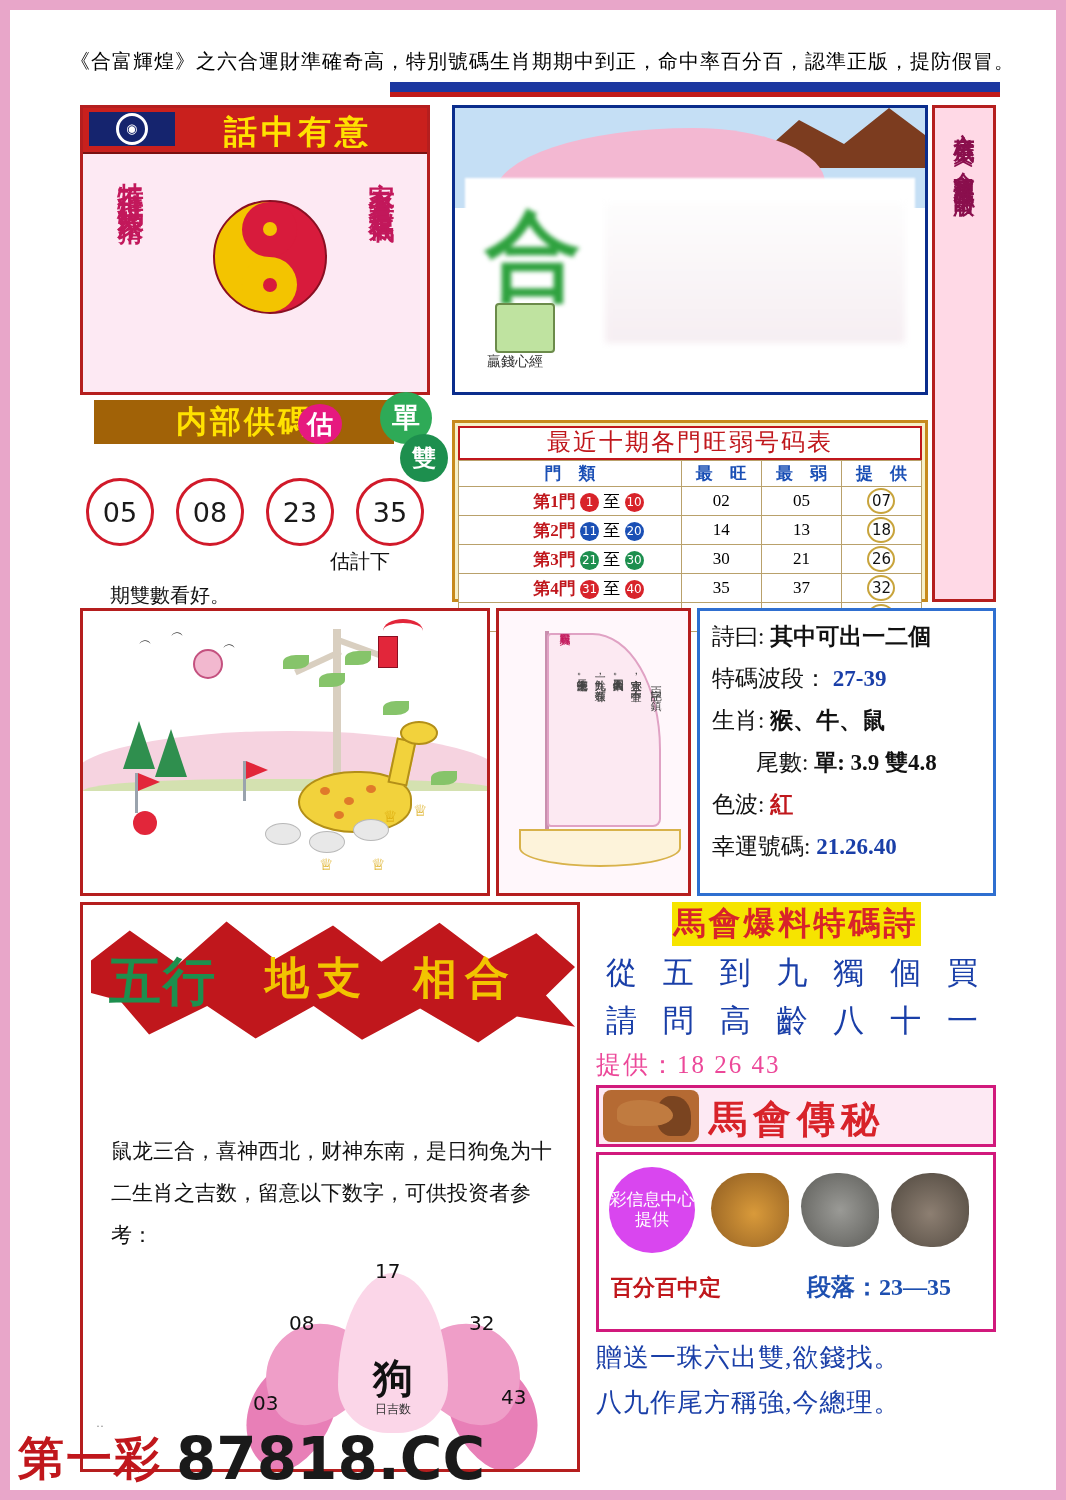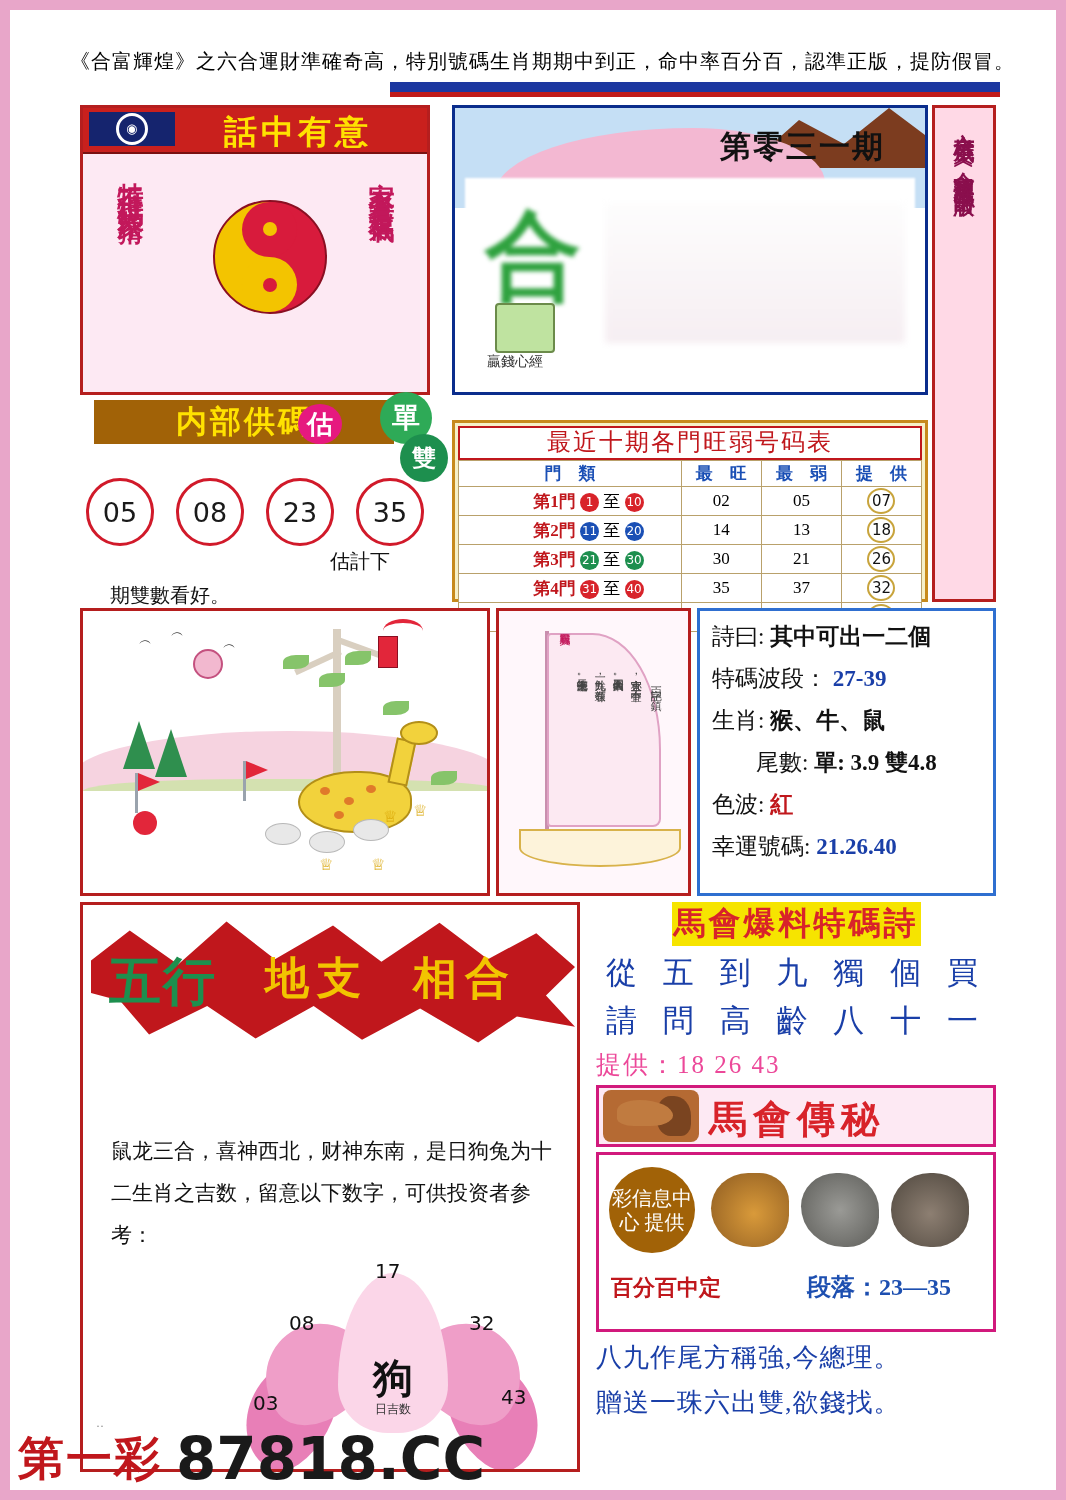--- a/index.html
+++ b/index.html
@@ -254,22 +254,22 @@
   .horse-img .mane{position:absolute;right:8px;top:6px;width:34px;height:40px;background:#7a4420;border-radius:40% 50% 30% 40%;}
   .horse-img .head{position:absolute;left:14px;top:10px;width:56px;height:26px;background:#c07b40;border-radius:40% 60% 40% 30%;}
   .horse-text{position:absolute;left:110px;top:6px;font-size:38px;font-weight:bold;color:#d8232a;letter-spacing:6px;font-family:"DejaVu Sans",sans-serif;}
 
   .animal-box{
     position:absolute;left:596px;top:1152px;width:400px;height:180px;
     border:3px solid #d1197c;background:#fff;box-sizing:border-box;
   }
   .seal{
     position:absolute;left:10px;top:12px;width:86px;height:86px;border-radius:50%;
-    background:#a16207;color:#fff;display:flex;align-items:center;justify-content:center;
-    font-size:20px;text-align:center;line-height:1.2;
+    background:#d946ef;color:#fff;display:flex;align-items:center;justify-content:center;
+    font-size:17px;text-align:center;line-height:1.2;
   }
   .animal{position:absolute;top:18px;width:78px;height:74px;}
   .rooster{left:112px;background:radial-gradient(circle at 55% 55%,#d99a3a,#8c5a20);border-radius:50% 40% 45% 55%;}
   .wolf{left:202px;background:radial-gradient(circle at 50% 50%,#9a9a96,#5c5c58);border-radius:45% 50% 40% 55%;}
   .rat{left:292px;background:radial-gradient(circle at 50% 55%,#8d7f72,#4e463d);border-radius:50% 45% 45% 50%;}
   .ab-left{position:absolute;left:12px;top:118px;font-size:22px;color:#c0171c;font-weight:bold;}
   .ab-right{position:absolute;left:208px;top:116px;font-size:24px;color:#1d4fb0;font-weight:bold;}
 
   .bottom-lines{position:absolute;left:596px;top:1340px;width:400px;}
   .bl{font-size:26px;color:#1a3fa8;letter-spacing:1px;margin-bottom:10px;}
@@ -310,21 +310,20 @@
   </div>
 </div>
 
 <div class="banner">
   <div class="sky"></div>
   <div class="mount"></div>
   <div class="pinkwave"></div>
   <div class="whitebody"></div>
   <div class="bigchar">合</div>
   <div class="blurred"></div>
-  <div class="issue">第零三一期</div>
   <div class="smallicon"></div>
   <div class="smalllabel">贏錢心經</div>
 </div>
 
 <div class="vstrip">
   <div class="vtxt">六合權威：《合富輝煌》強勢出版！</div>
 </div>
 
 <div class="box-neibu">
   <div class="nb-title">内部供碼</div>
@@ -521,22 +520,22 @@
 <div class="animal-box">
   <div class="seal">彩信息中心 提供</div>
   <div class="animal rooster"></div>
   <div class="animal wolf"></div>
   <div class="animal rat"></div>
   <div class="ab-left">百分百中定</div>
   <div class="ab-right">段落：23—35</div>
 </div>
 
 <div class="bottom-lines">
+  <div class="bl">贈送一珠六出雙,欲錢找。</div>
   <div class="bl">八九作尾方稱強,今總理。</div>
-  <div class="bl">贈送一珠六出雙,欲錢找。</div>
 </div>
 
 <div class="dots">··</div>
 
 <div class="wm">
   <span class="t1">第一彩</span>
   <span class="t2">87818.CC</span>
 </div>
 
 </body></html>

